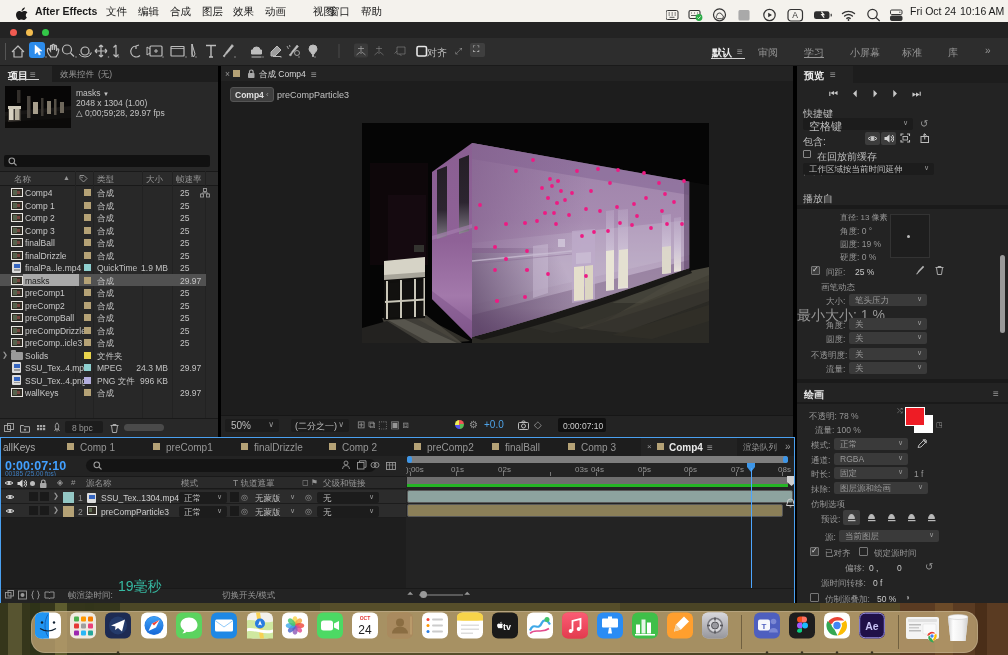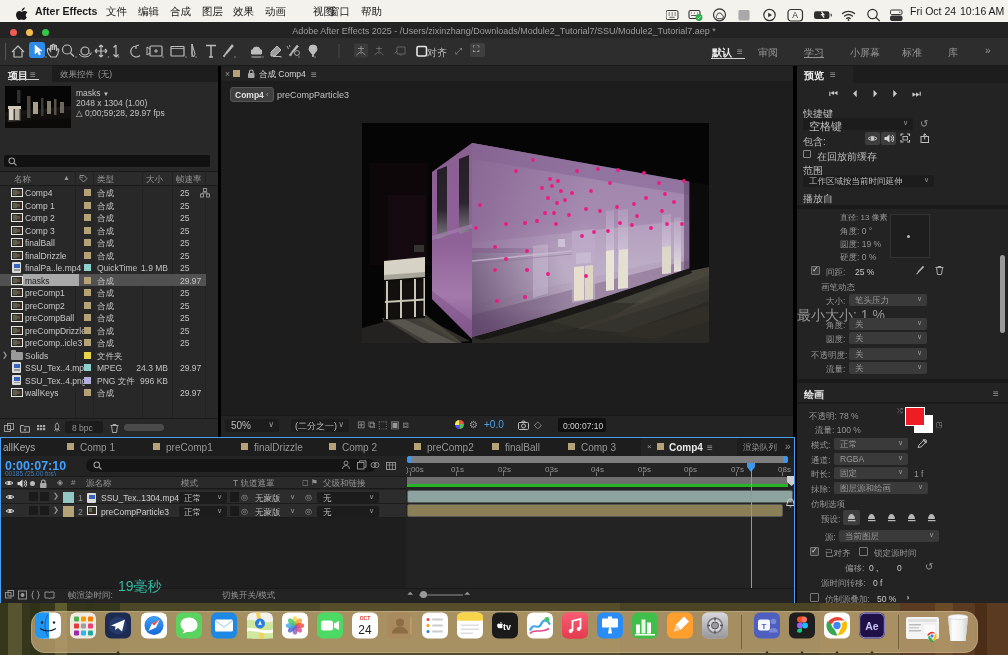--- a/index.html
+++ b/index.html
@@ -94,21 +94,20 @@
     </g>
   </svg>
   <span class="item" style="left:910px;font-size:10.5px;">Fri Oct 24</span>
   <span class="item" style="left:960px;font-size:10.5px;">10:16 AM</span>
 </div>
 
 <div class="abs" id="titlebar">
   <div class="tl" style="left:10px;background:#f15b51;"></div>
   <div class="tl" style="left:26px;background:#f4bd4f;"></div>
   <div class="tl" style="left:42px;background:#33c748;"></div>
-  <div id="titletext">Adobe After Effects 2025 - /Users/zixinzhang/Downloads/Module2_Tutorial7/SSU/Module2_Tutorial7.aep *</div>
 </div>
 
 <div class="abs" id="toolbar">
   <div class="abs" style="left:5px;top:5px;width:1px;height:17px;background:#555;"></div>
   <svg class="abs" style="left:10px;top:4px;" width="500" height="20" viewBox="0 0 500 20">
     <g stroke="#bdbdbd" fill="none" stroke-width="1.2">
 
       <path d="M2,10 L8,4 L14,10 M4,9 L4,15 L12,15 L12,9" stroke-linejoin="round"></path>
 
       <rect x="19" y="0" width="16" height="16" rx="3" fill="#2d8ceb" stroke="none"></rect>
@@ -682,21 +681,21 @@
     </svg>
   <svg class="abs" style="left:123px;top:66.5px;" width="10" height="10" viewBox="0 0 10 10">
       <rect x="1" y="3.5" width="7.5" height="6" fill="none" stroke="#bdbdbd" stroke-width="1"></rect>
       <path d="M4.75,6.5 V0.8 M3,2.5 L4.75,0.8 L6.5,2.5" stroke="#bdbdbd" stroke-width="1" fill="none"></path>
     </svg>
 
   <div class="abs" style="left:6px;top:84px;width:8px;height:8px;border:1px solid #888;border-radius:1px;"></div>
   <div class="t" style="left:20px;top:84px;color:#bdbdbd;">在回放前缓存</div>
 
   <div class="t" style="left:6px;top:98px;color:#bdbdbd;">范围</div>
-  <div class="dd" style="left:6px;top:109px;width:131px;height:12px;">
+  <div class="dd" style="left:6px;top:97px;width:131px;height:12px;">
       <span style="position:absolute;left:6px;top:1px;font-size:8.5px;">工作区域按当前时间延伸</span>
       <span class="ar" style="top:1px;font-size:7px;">∨</span>
     </div>
 
   <div class="t" style="left:6px;top:126px;color:#bdbdbd;">播放自</div>
 
   <div class="abs" style="left:0;top:139px;width:211px;height:4px;background:#1a1a1a;"></div>
 
   <div class="td" style="left:43px;top:146px;font-size:8px;">直径: 13 像素</div>
   <div class="td" style="left:43px;top:160px;font-size:8.5px;">角度: 0 °</div>
@@ -963,21 +962,21 @@
   
   <div class="abs" style="left:405px;top:18px;width:388px;height:147px;background:#232323;"></div>
   
   <div class="abs" style="left:406px;top:18px;width:381px;height:7px;background:#7e7e7e;border-radius:3px;"></div>
   <div class="abs" style="left:406px;top:18px;width:5px;height:7px;background:#3d96e8;border-radius:3px;"></div>
   <div class="abs" style="left:782px;top:18px;width:5px;height:7px;background:#3d96e8;border-radius:3px;"></div>
   
   <div class="td" style="left:405px;top:27px;font-size:8px;">):00s</div>
   <div class="td" style="left:450px;top:27px;font-size:8px;">01s</div>
   <div class="td" style="left:497px;top:27px;font-size:8px;">02s</div>
-  <div class="td" style="left:544px;top:27px;font-size:8px;">03s</div>
+  <div class="td" style="left:574px;top:27px;font-size:8px;">03s</div>
   <div class="td" style="left:590px;top:27px;font-size:8px;">04s</div>
   <div class="td" style="left:637px;top:27px;font-size:8px;">05s</div>
   <div class="td" style="left:683px;top:27px;font-size:8px;">06s</div>
   <div class="td" style="left:730px;top:27px;font-size:8px;">07s</div>
   <div class="td" style="left:777px;top:27px;font-size:8px;">08s</div>
   
   <div class="abs" style="left:409px;top:34px;width:1px;height:4px;background:#777;"></div>
   <div class="abs" style="left:455px;top:34px;width:1px;height:4px;background:#777;"></div>
   <div class="abs" style="left:502px;top:34px;width:1px;height:4px;background:#777;"></div>
   <div class="abs" style="left:549px;top:34px;width:1px;height:4px;background:#777;"></div>

